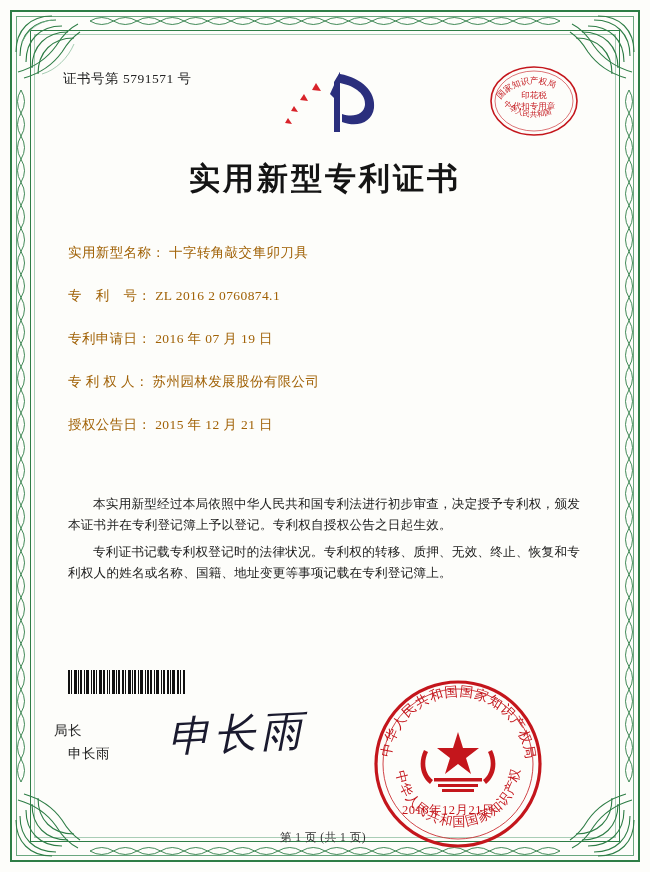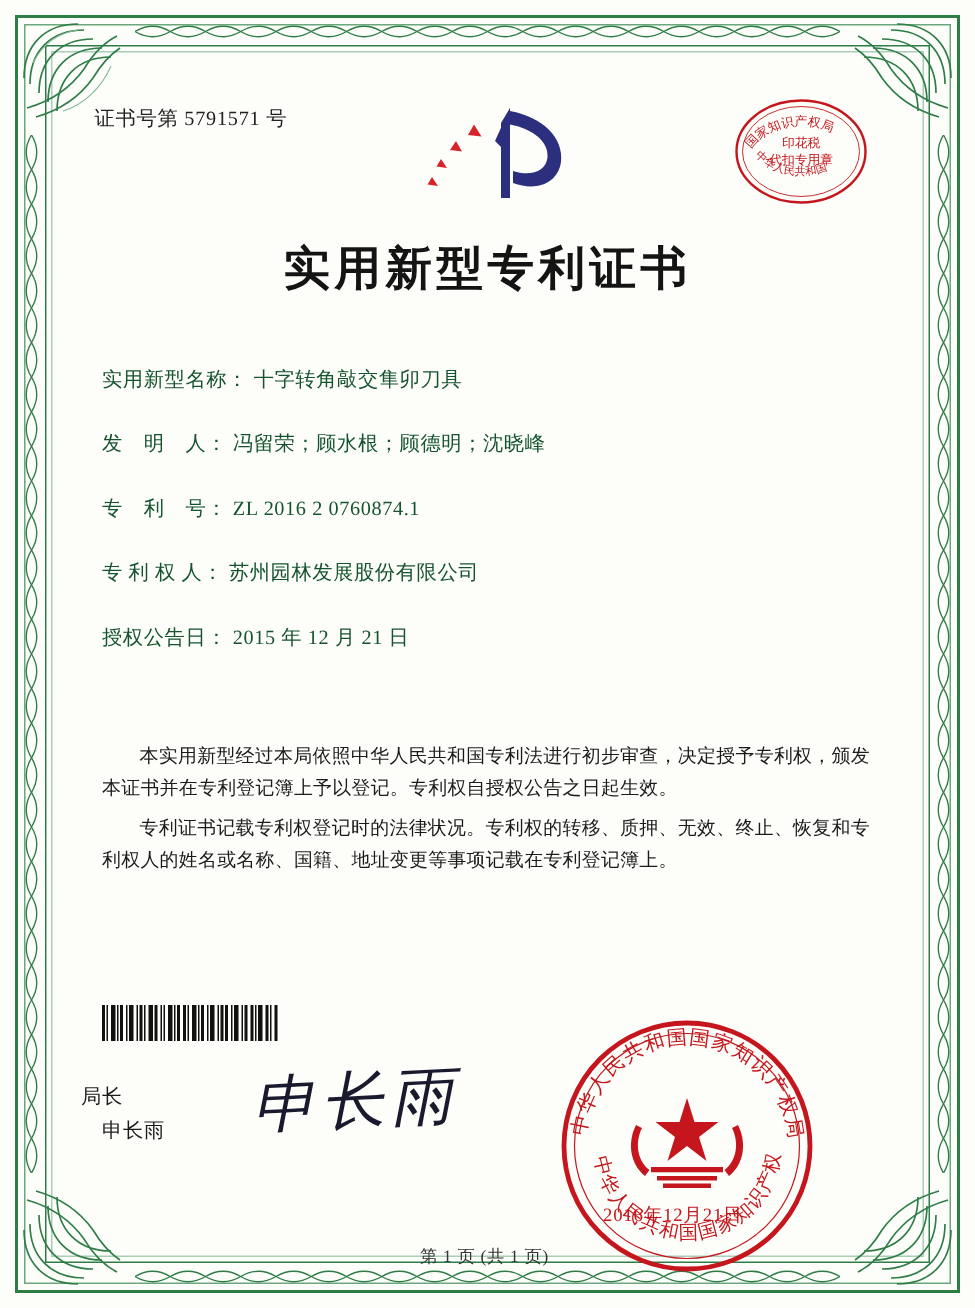--- a/index.html
+++ b/index.html
@@ -113,21 +113,21 @@
     font-family: "Liberation Serif", serif;
   }
 
   .fields {
     position: absolute;
     left: 18px; top: 198px;
     width: 520px;
   }
   .field {
     font-size: 13.5px;
-    color: #14532d;
+    color: #a16207;
     margin-bottom: 25px;
     letter-spacing: 0.4px;
     white-space: nowrap;
   }
   .field .lbl { display: inline-block; }
   .field .val { display: inline-block; }
 
   .paras {
     position: absolute;
     left: 18px; top: 448px;
@@ -343,26 +343,26 @@
     </div>
 
     <div class="title">实用新型专利证书</div>
 
     <div class="fields">
       <div class="field">
         <span class="lbl">实用新型名称：</span>
         <span class="val">十字转角敲交隼卯刀具</span>
       </div>
       <div class="field">
-        <span class="lbl">发　明　人：</span>
-        <span class="val">冯留荣；顾水根；顾德明；沈晓峰</span>
+        <span class="lbl">专　利　号：</span>
+        <span class="val">ZL 2016 2 0760874.1</span>
       </div>
       <div class="field">
-        <span class="lbl">专　利　号：</span>
-        <span class="val">ZL 2016 2 0760874.1</span>
+        <span class="lbl">专利申请日：</span>
+        <span class="val">2016 年 07 月 19 日</span>
       </div>
       <div class="field">
         <span class="lbl">专 利 权 人：</span>
         <span class="val">苏州园林发展股份有限公司</span>
       </div>
       <div class="field">
         <span class="lbl">授权公告日：</span>
         <span class="val">2015 年 12 月 21 日</span>
       </div>
     </div>

